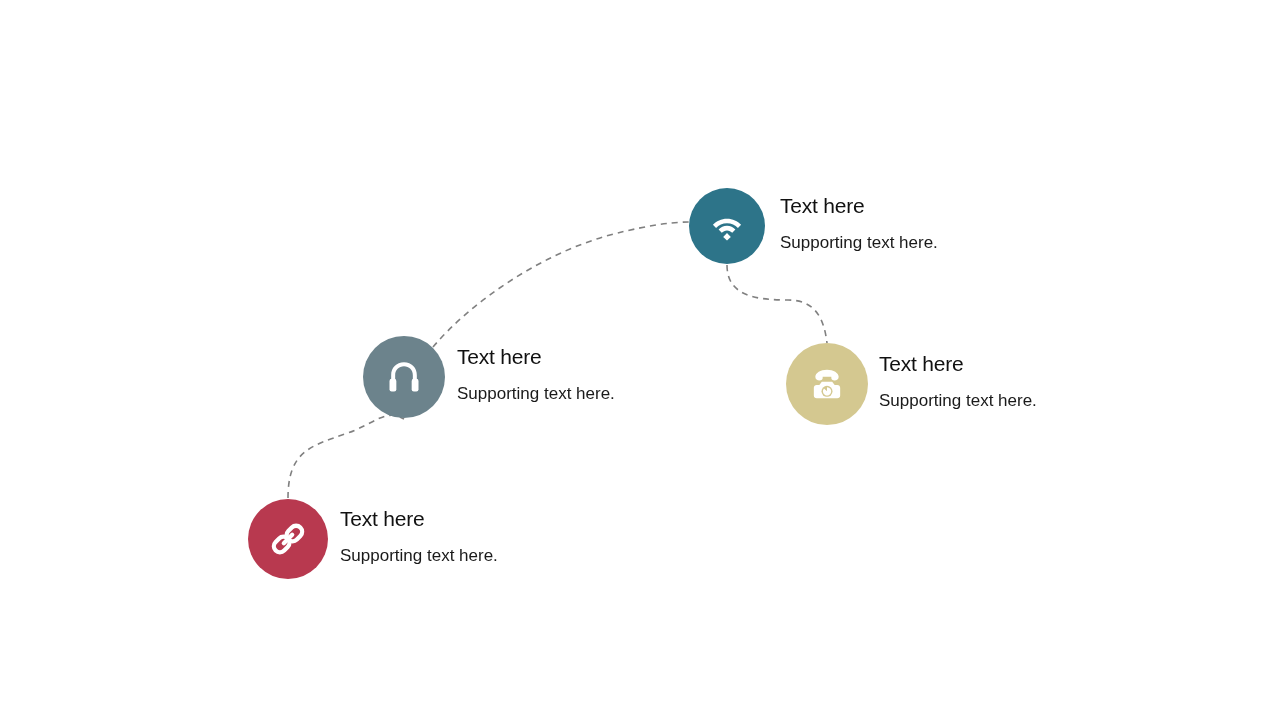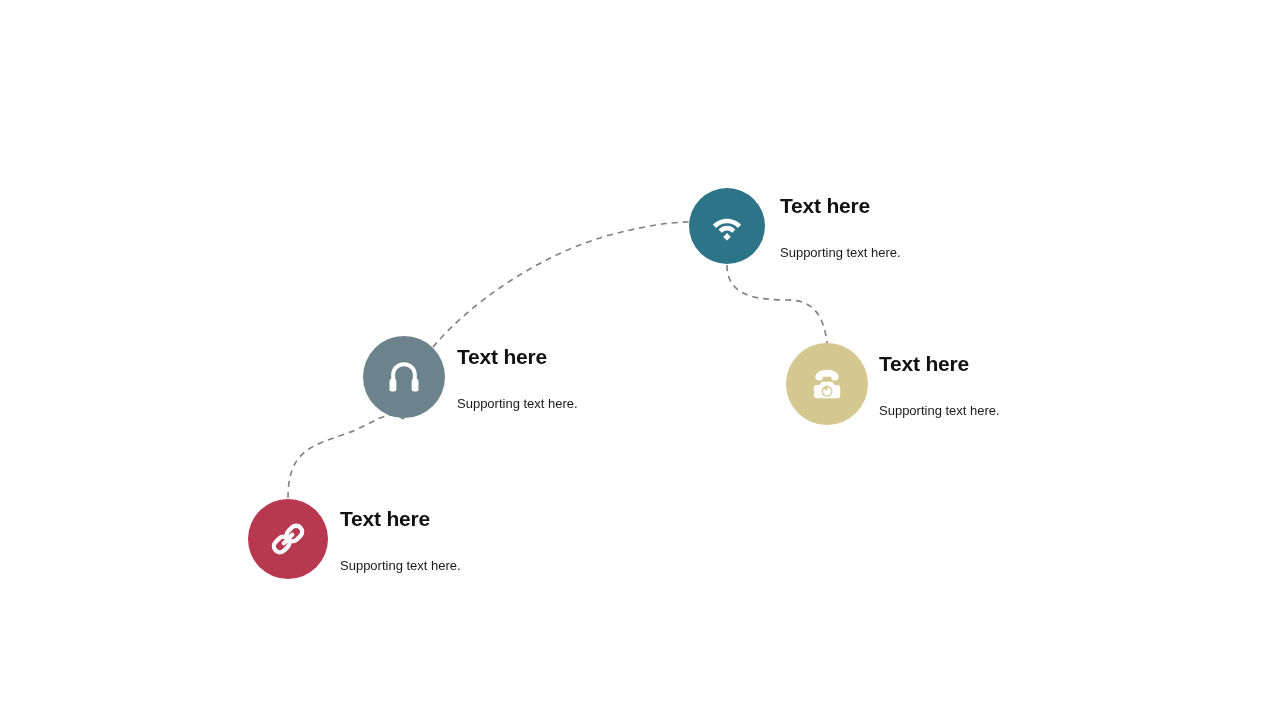--- a/index.html
+++ b/index.html
@@ -42,33 +42,33 @@
   }
   .node-icon {
     display: block;
     line-height: 0;
   }
   .node-text {
     position: absolute;
   }
   .node-title {
     font-size: 21px;
-    font-weight: bold;
+    font-weight: normal;
     color: #111111;
     letter-spacing: -0.2px;
     white-space: nowrap;
     line-height: 1;
   }
   .node-sub {
-    font-size: 13px;
+    font-size: 17px;
     font-weight: normal;
     color: #1a1a1a;
     white-space: nowrap;
     line-height: 1;
-    margin-top: 30px;
+    margin-top: 18px;
   }
 </style>
 </head>
 <body>
 
 <div id="stage">
 
   <svg class="connectors" viewBox="0 0 1280 720" width="1280" height="720" aria-hidden="true">
     <path d="M 288 498 C 288 452 310 446 345 434 C 375 424 385 408 404 419" fill="none" stroke="#808080" stroke-width="1.6" stroke-dasharray="6 5" stroke-linecap="butt"></path>
     <path d="M 433 347 C 470 303 540 254 610 235 C 655 223 680 222 690 222" fill="none" stroke="#808080" stroke-width="1.6" stroke-dasharray="6 5" stroke-linecap="butt"></path>

